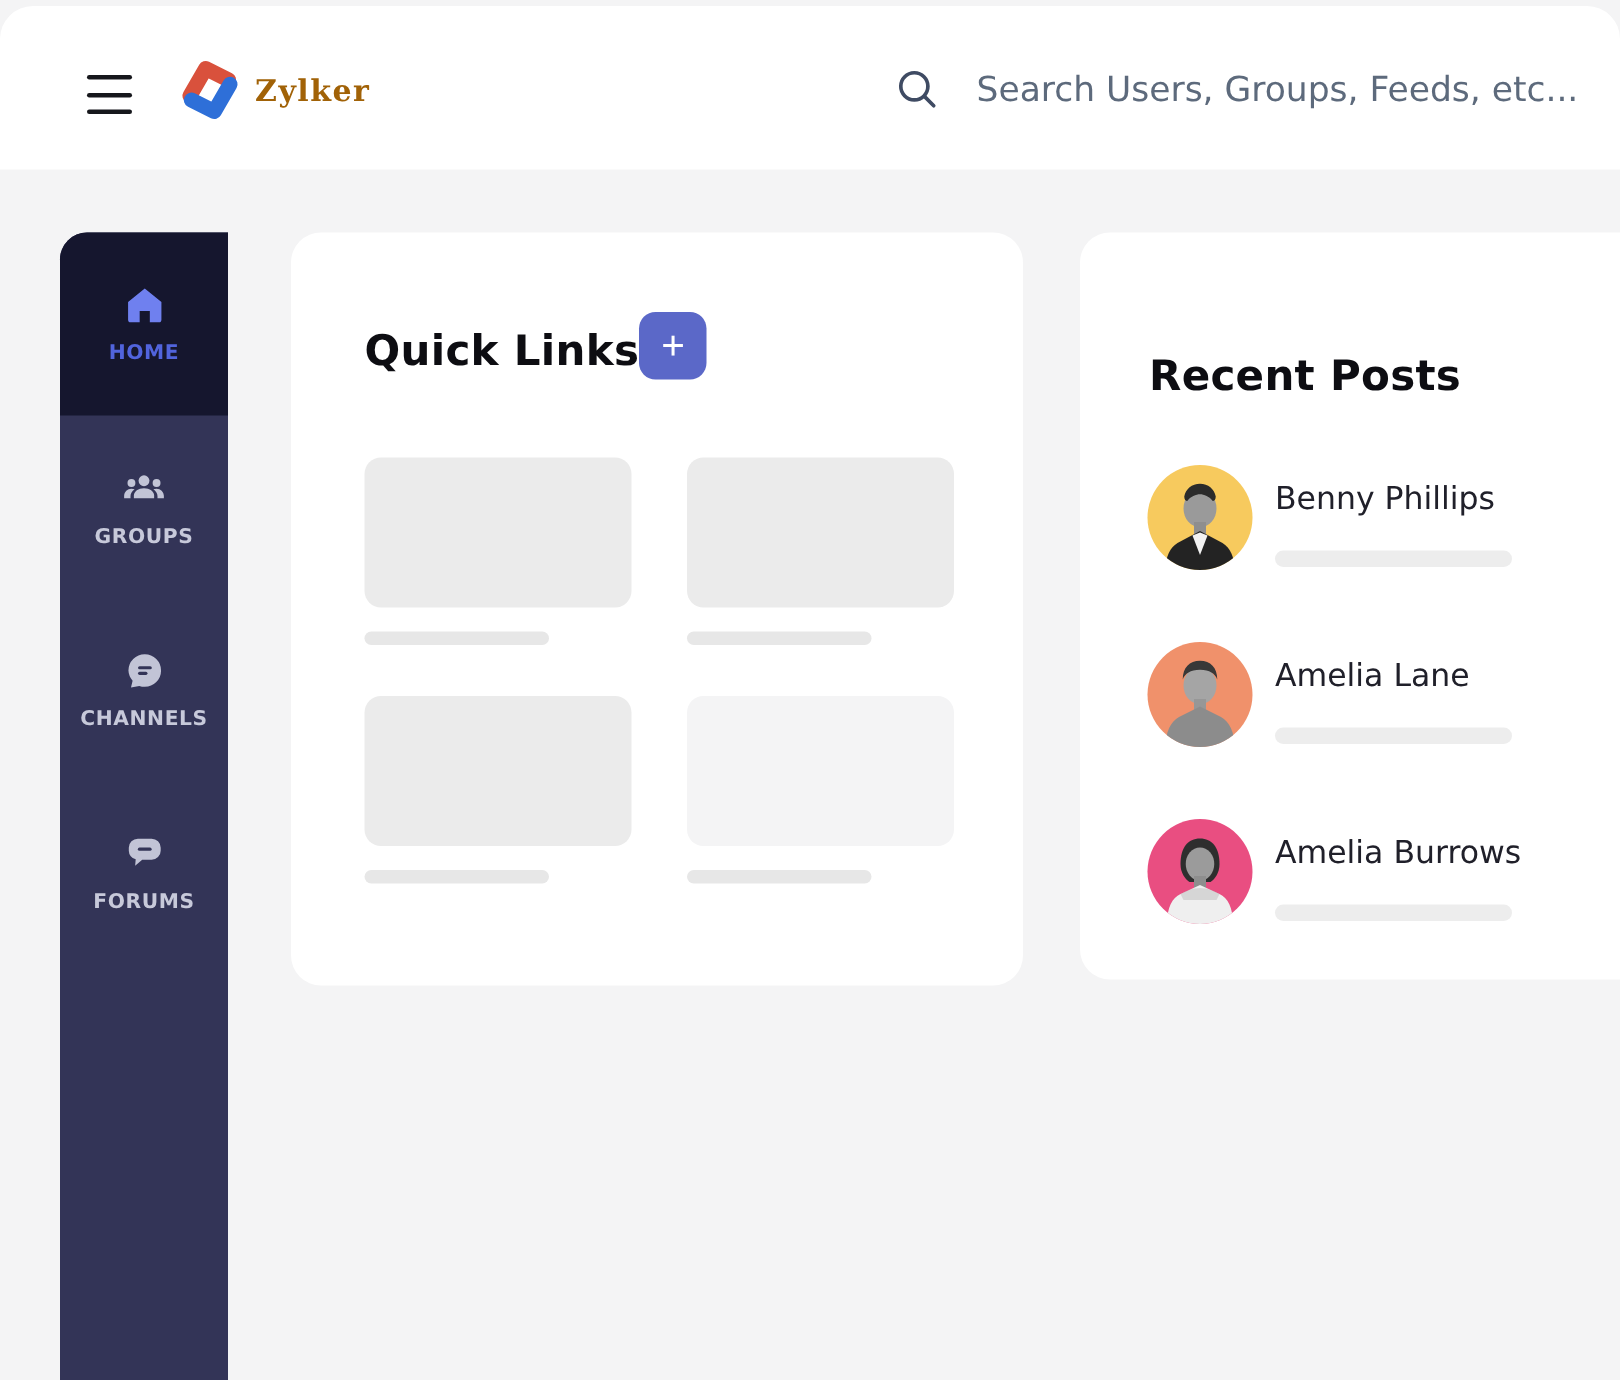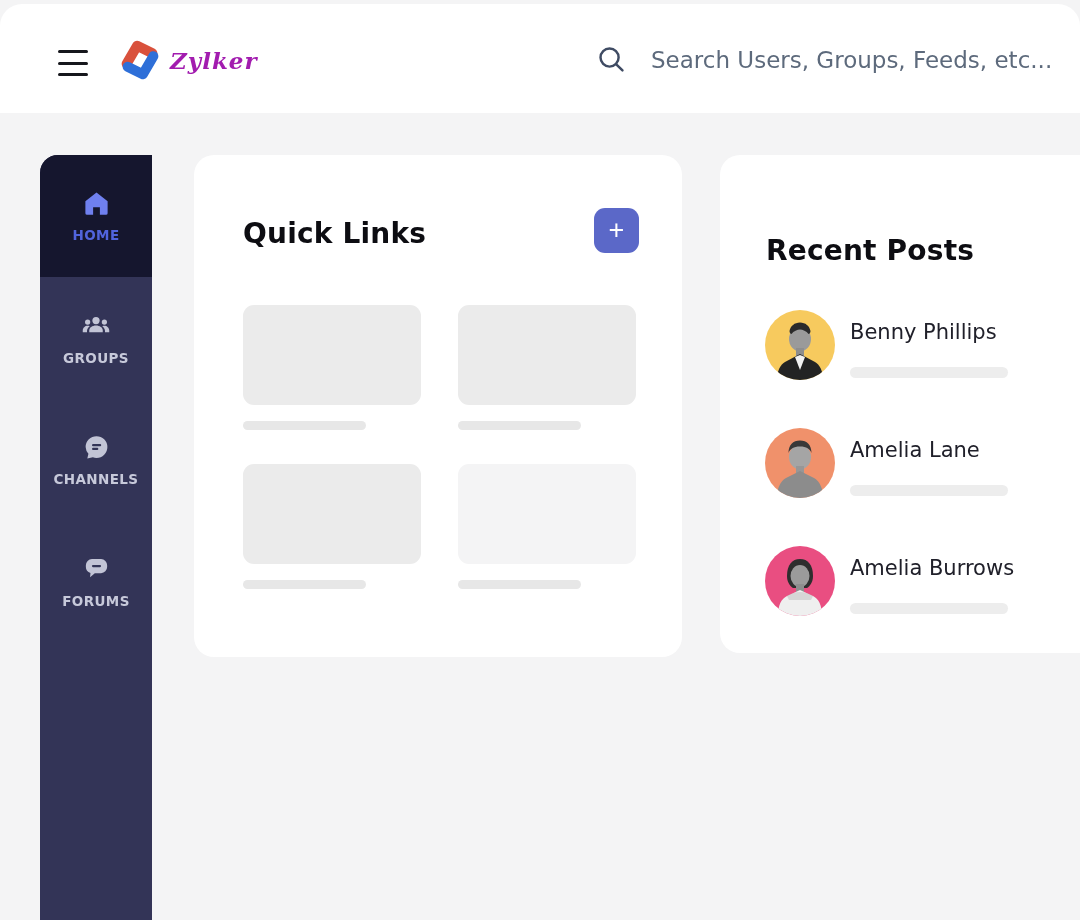--- a/index.html
+++ b/index.html
@@ -13,22 +13,22 @@
     position:absolute;left:0;top:4px;right:0;height:109px;
     background:#ffffff;border-radius:22px 22px 0 0;
   }
   .hamburger{
     position:absolute;left:58px;top:46px;width:30px;height:26px;
     display:flex;flex-direction:column;justify-content:space-between;cursor:pointer;
   }
   .hamburger span{display:block;height:3px;background:#16171c;border-radius:2px;}
   .logo{position:absolute;left:119px;top:34px;display:flex;align-items:center;gap:9px;cursor:pointer;}
   .logo-text{
-    font-family:"DejaVu Serif","Liberation Serif",serif;font-style:italic;font-weight:700;
-    font-size:23px;color:#a21caf;letter-spacing:1px;
+    font-family:"DejaVu Serif","Liberation Serif",serif;font-weight:700;
+    font-size:20px;color:#a16207;letter-spacing:1px;
   }
   .search{position:absolute;left:596px;top:40px;display:flex;align-items:center;gap:22px;}
   .search input{
     border:none;outline:none;background:transparent;width:410px;
     font-family:"DejaVu Sans","Liberation Sans",sans-serif;
     font-size:23px;color:#6d28d9;
   }
   .search input::placeholder{color:#5d6a7c;opacity:1;}
   
   .sidebar{
@@ -49,21 +49,21 @@
   .side-item.active svg{fill:#6f80ef;}
   .side-peek{
     position:absolute;left:50%;transform:translateX(-50%);bottom:-20px;
     width:38px;height:38px;border-radius:50%;background:#c2c4d6;
   }
   
   .card{position:absolute;background:#fff;border-radius:20px;}
   .card-title{font-size:28px;font-weight:700;color:#0d0d12;letter-spacing:.2px;}
   
   .quick-links{left:194px;top:155px;width:488px;height:502px;}
-  .ql-head{display:flex;align-items:flex-start;justify-content:space-between;
+  .ql-head{display:flex;align-items:flex-start;
     padding:53px 43px 0 49px;}
   .ql-title{margin-top:9px;}
   .add-btn{
     width:45px;height:45px;border-radius:11px;background:#5b68c8;border:none;cursor:pointer;
     color:#ffffff;font-size:27px;line-height:45px;text-align:center;font-weight:400;
     display:flex;align-items:center;justify-content:center;padding:0;
   }
   .ql-grid{
     position:absolute;left:49px;top:150px;
     display:grid;grid-template-columns:178px 178px;column-gap:37px;row-gap:34px;

